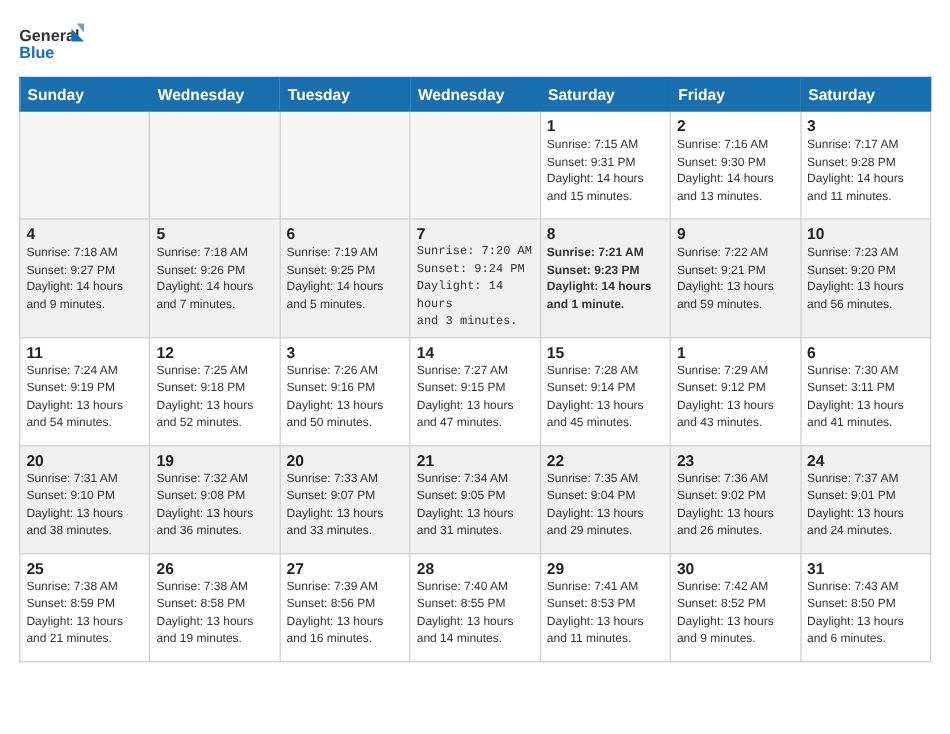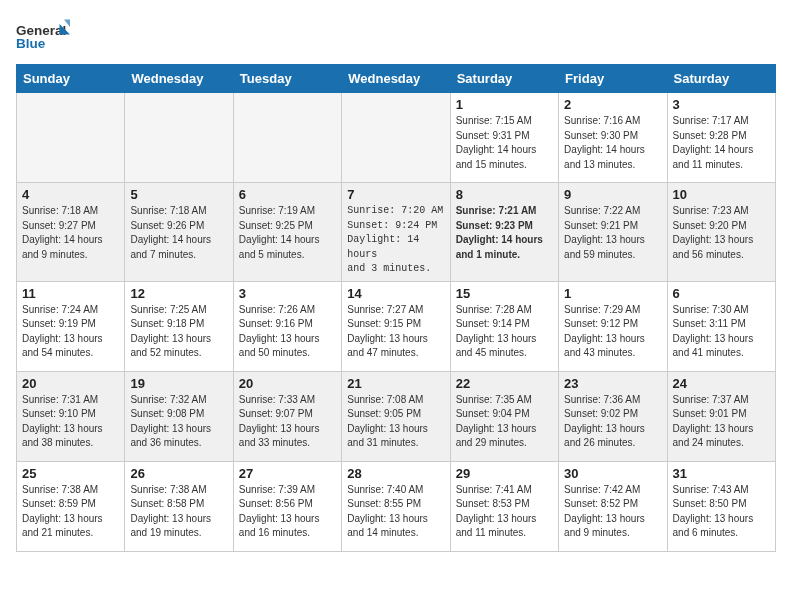--- a/index.html
+++ b/index.html
@@ -253,21 +253,21 @@
         </td>
         <td class="shaded">
           <span class="day-number">20</span>
           <div class="day-info" style="white-space: pre-line;">Sunrise: 7:33 AM
 Sunset: 9:07 PM
 Daylight: 13 hours
 and 33 minutes.</div>
         </td>
         <td class="shaded">
           <span class="day-number">21</span>
-          <div class="day-info" style="white-space: pre-line;">Sunrise: 7:08 AM
+          <div class="day-info" style="white-space: pre-line;">Sunrise: 7:34 AM
 Sunset: 9:05 PM
 Daylight: 13 hours
 and 31 minutes.</div>
         </td>
         <td class="shaded">
           <span class="day-number">22</span>
           <div class="day-info" style="white-space: pre-line;">Sunrise: 7:35 AM
 Sunset: 9:04 PM
 Daylight: 13 hours
 and 29 minutes.</div>

